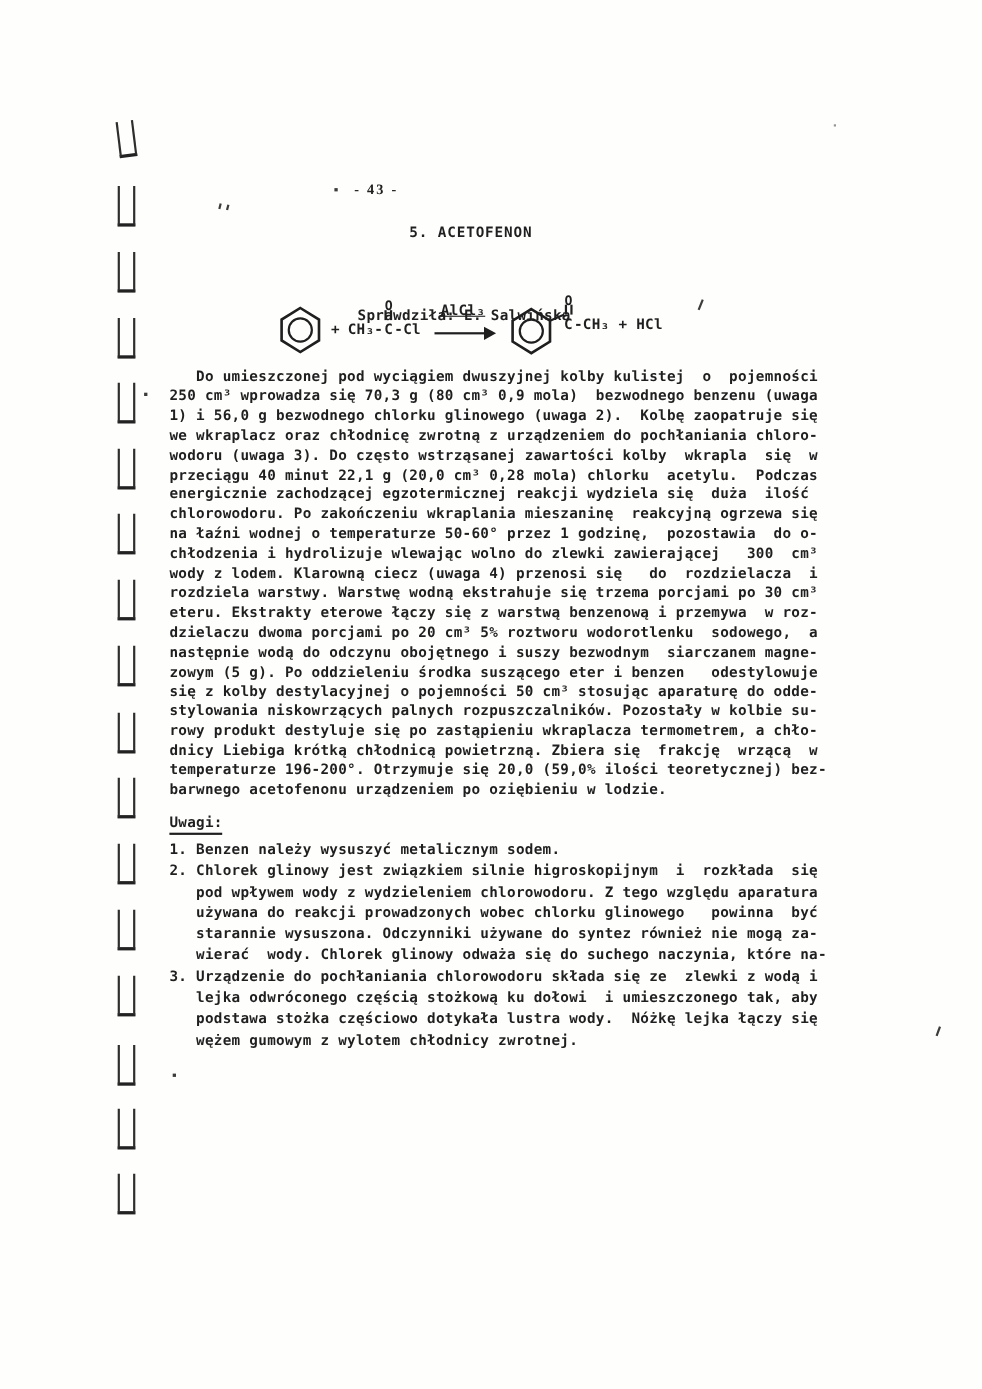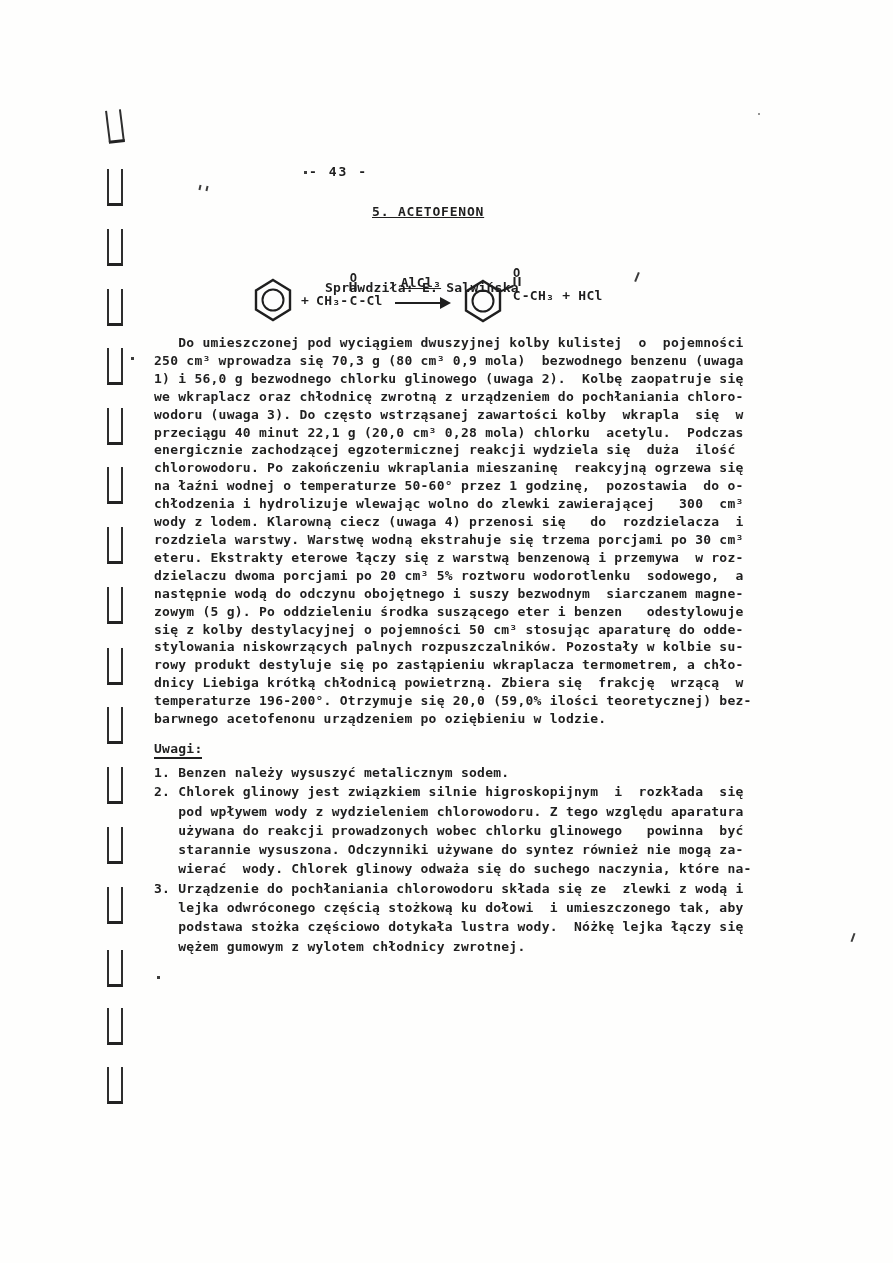--- a/index.html
+++ b/index.html
@@ -13,22 +13,22 @@
   .line { white-space:pre; }
 
   
   .binder-mark {
     position:absolute; left:107px; width:12px; height:34px;
     border-left:2px solid #2e2e2e; border-right:2px solid #2e2e2e; border-bottom:3px solid #222;
   }
   .binder-mark.tilt { transform:rotate(-7deg); height:30px; }
 
   
-  .page-number { left:309px; top:164px; letter-spacing:2px; }
-  .page-title  { left:372px; top:204px; letter-spacing:0.8px;text-decoration:underline; }
+  .page-number { left:322px; top:164px; letter-spacing:2px;font-family:Liberation Serif, serif; }
+  .page-title  { left:372px; top:204px; letter-spacing:0.8px; }
   .checked-by  { left:325px; top:238px;margin-top:42px; }
 
   
   .reaction { left:252px; top:274px; height:52px; display:flex; align-items:center; white-space:pre; }
   .reaction svg { display:block; }
   .rx-plus { margin:0 7px; }
   .co { position:relative; display:inline-block; padding:0 1px; }
   .co-o { position:absolute; left:50%; transform:translateX(-50%); top:-22px; font-size:12px; letter-spacing:0; }
   .co-dbl { position:absolute; left:50%; transform:translateX(-50%); top:-11px; width:7px; height:9px;
             border-left:2px solid #1f1f1f; border-right:2px solid #1f1f1f; box-sizing:border-box; }

